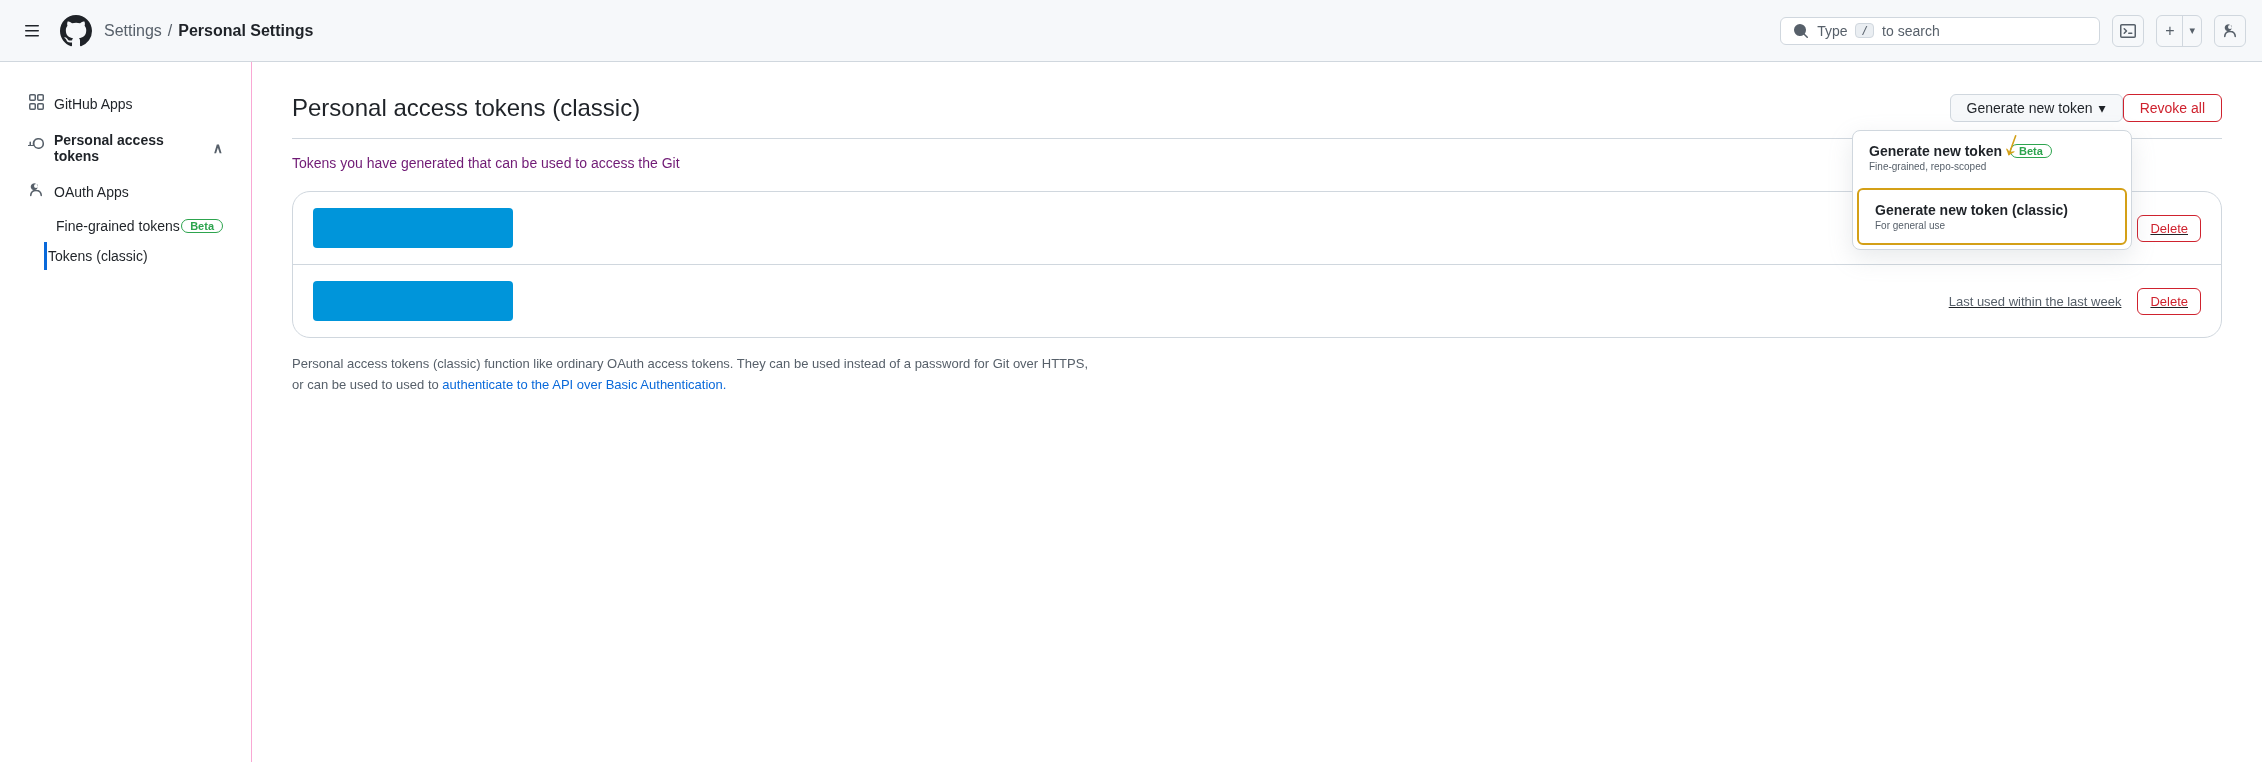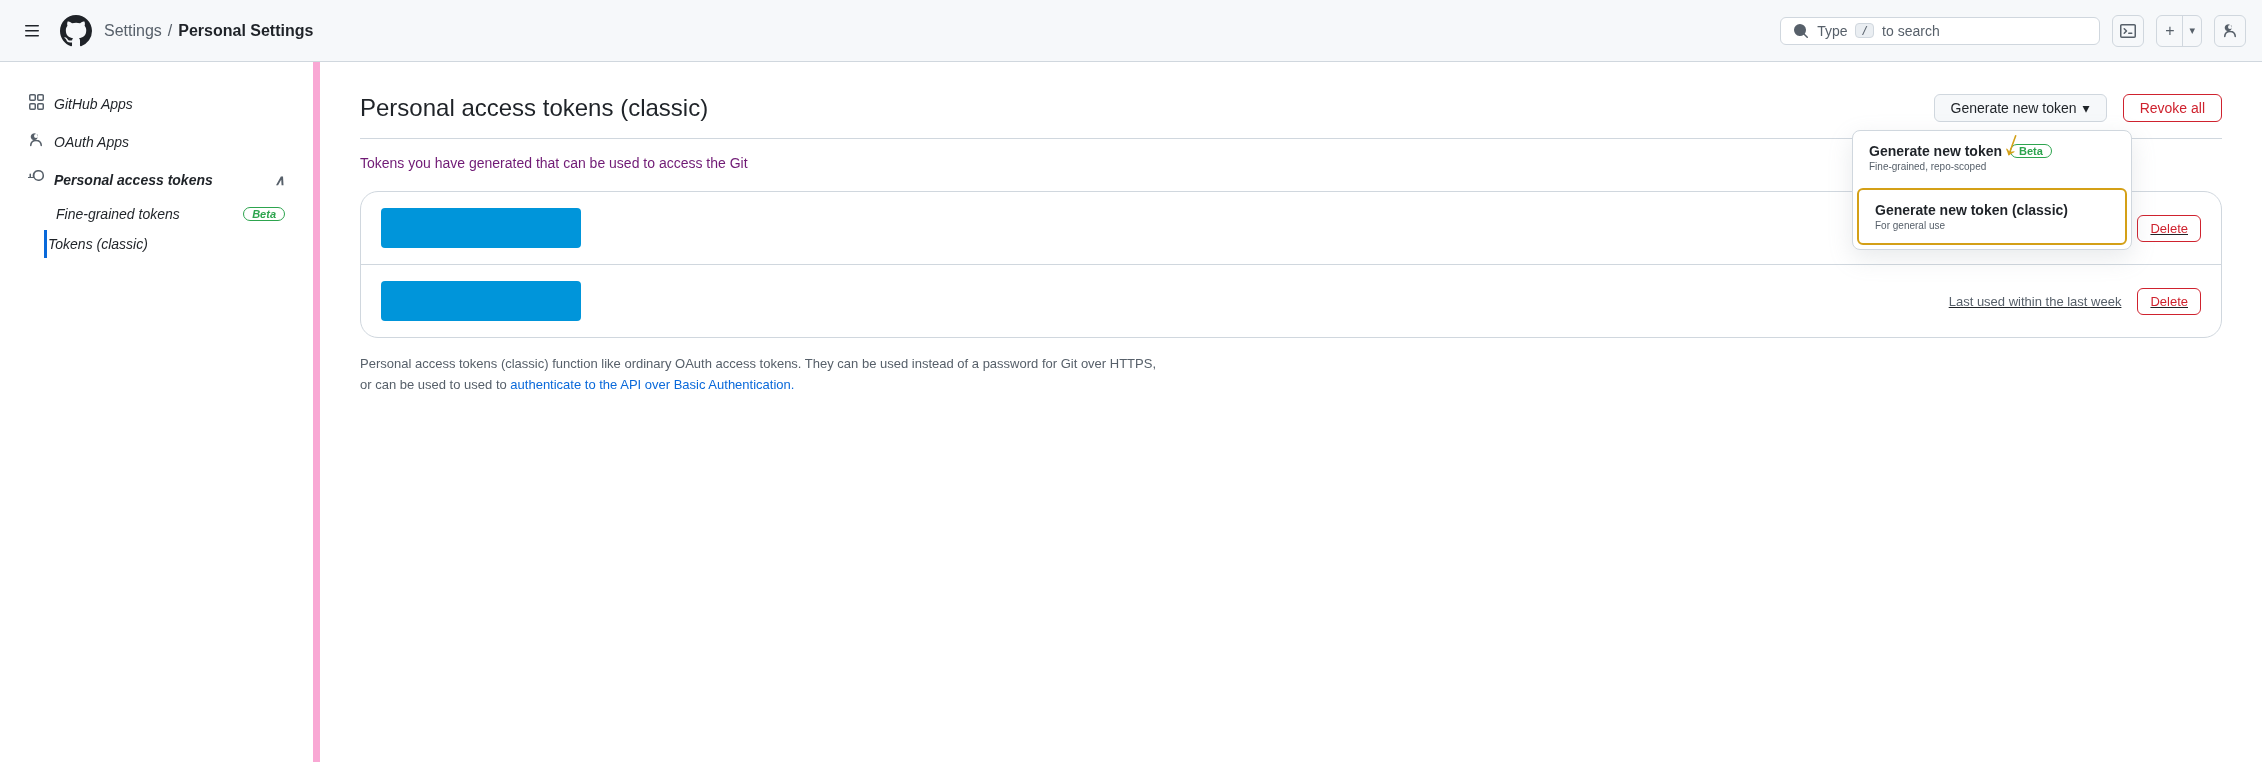--- a/index.html
+++ b/index.html
@@ -98,25 +98,24 @@
     }
 
     
     .layout {
       display: flex;
       min-height: calc(100vh - 62px);
     }
 
     
     .sidebar {
-      width: 320px;
+      width: 252px;
       padding: 24px 16px;
-      border-right: 7px solid #f9a8d4;
+      border-right: 1px solid #f9a8d4;
       flex-shrink: 0;
-      font-style: italic;
     }
     .sidebar-item {
       display: flex;
       align-items: center;
       gap: 10px;
       padding: 8px 12px;
       border-radius: 6px;
       cursor: pointer;
       font-size: 14px;
       color: #1f2328;
@@ -173,21 +172,21 @@
       justify-content: space-between;
       margin-bottom: 16px;
     }
     .page-title {
       font-size: 24px;
       font-weight: 400;
       color: #1f2328;
     }
     .header-actions {
       display: flex;
-      gap: 16px;
+      gap: 0;
       position: relative;
     }
 
     .btn-generate {
       display: flex;
       align-items: center;
       gap: 6px;
       background: #f6f8fa;
       border: 1px solid #d0d7de;
       border-radius: 6px;
@@ -367,36 +366,36 @@
 
   <aside class="sidebar">
     <div class="sidebar-item">
       <span class="icon">
         <svg width="16" height="16" viewBox="0 0 16 16" fill="currentColor">
           <path d="M1 1.75C1 .784 1.784 0 2.75 0h3.5C7.216 0 8 .784 8 1.75v3.5A1.75 1.75 0 016.25 7h-3.5A1.75 1.75 0 011 5.25v-3.5zM2.75 1.5a.25.25 0 00-.25.25v3.5c0 .138.112.25.25.25h3.5a.25.25 0 00.25-.25v-3.5a.25.25 0 00-.25-.25h-3.5zM1 10.75A1.75 1.75 0 012.75 9h3.5c.966 0 1.75.784 1.75 1.75v3.5A1.75 1.75 0 016.25 16h-3.5A1.75 1.75 0 011 14.25v-3.5zM2.75 10.5a.25.25 0 00-.25.25v3.5c0 .138.112.25.25.25h3.5a.25.25 0 00.25-.25v-3.5a.25.25 0 00-.25-.25h-3.5zM9 1.75C9 .784 9.784 0 10.75 0h3.5C15.216 0 16 .784 16 1.75v3.5A1.75 1.75 0 0114.25 7h-3.5A1.75 1.75 0 019 5.25v-3.5zM10.75 1.5a.25.25 0 00-.25.25v3.5c0 .138.112.25.25.25h3.5a.25.25 0 00.25-.25v-3.5a.25.25 0 00-.25-.25h-3.5zM9 10.75A1.75 1.75 0 0110.75 9h3.5c.966 0 1.75.784 1.75 1.75v3.5A1.75 1.75 0 0114.25 16h-3.5A1.75 1.75 0 019 14.25v-3.5zm1.75-.25a.25.25 0 00-.25.25v3.5c0 .138.112.25.25.25h3.5a.25.25 0 00.25-.25v-3.5a.25.25 0 00-.25-.25h-3.5z"></path>
         </svg>
       </span>
       <span>GitHub Apps</span>
     </div>
-    <div class="sidebar-item">
-      <span class="icon">
-        <svg width="16" height="16" viewBox="0 0 16 16" fill="currentColor">
-          <path d="M10.561 8.073a6.005 6.005 0 013.432 5.425.75.75 0 01-1.498.052 4.501 4.501 0 00-8.99 0 .75.75 0 01-1.498-.052 6.005 6.005 0 013.432-5.425 3.5 3.5 0 111.622 0zM8 6a2 2 0 100-4 2 2 0 000 4z"></path>
-        </svg>
-      </span>
-      <span>OAuth Apps</span>
-    </div>
     <div class="sidebar-item active">
       <span class="icon">
         <svg width="16" height="16" viewBox="0 0 16 16" fill="currentColor">
           <path d="M10.5 0a5.499 5.499 0 11-4.898 8H0v2.75a.75.75 0 01-1.5 0v-6.5a.75.75 0 011.5 0V7h1.5V4.25a.75.75 0 011.5 0V7h1.898A5.499 5.499 0 0110.5 0zm0 1.5a4 4 0 100 8 4 4 0 000-8z"></path>
         </svg>
       </span>
       <span>Personal access tokens</span>
       <span class="sidebar-chevron">∧</span>
+    </div>
+    <div class="sidebar-item">
+      <span class="icon">
+        <svg width="16" height="16" viewBox="0 0 16 16" fill="currentColor">
+          <path d="M10.561 8.073a6.005 6.005 0 013.432 5.425.75.75 0 01-1.498.052 4.501 4.501 0 00-8.99 0 .75.75 0 01-1.498-.052 6.005 6.005 0 013.432-5.425 3.5 3.5 0 111.622 0zM8 6a2 2 0 100-4 2 2 0 000 4z"></path>
+        </svg>
+      </span>
+      <span>OAuth Apps</span>
     </div>
     <div class="sidebar-sub">
       <div class="sidebar-sub-item">
         <span>Fine-grained tokens</span>
         <span class="beta-badge">Beta</span>
       </div>
       <div class="sidebar-sub-item tokens-classic">
         <span>Tokens (classic)</span>
       </div>
     </div>

